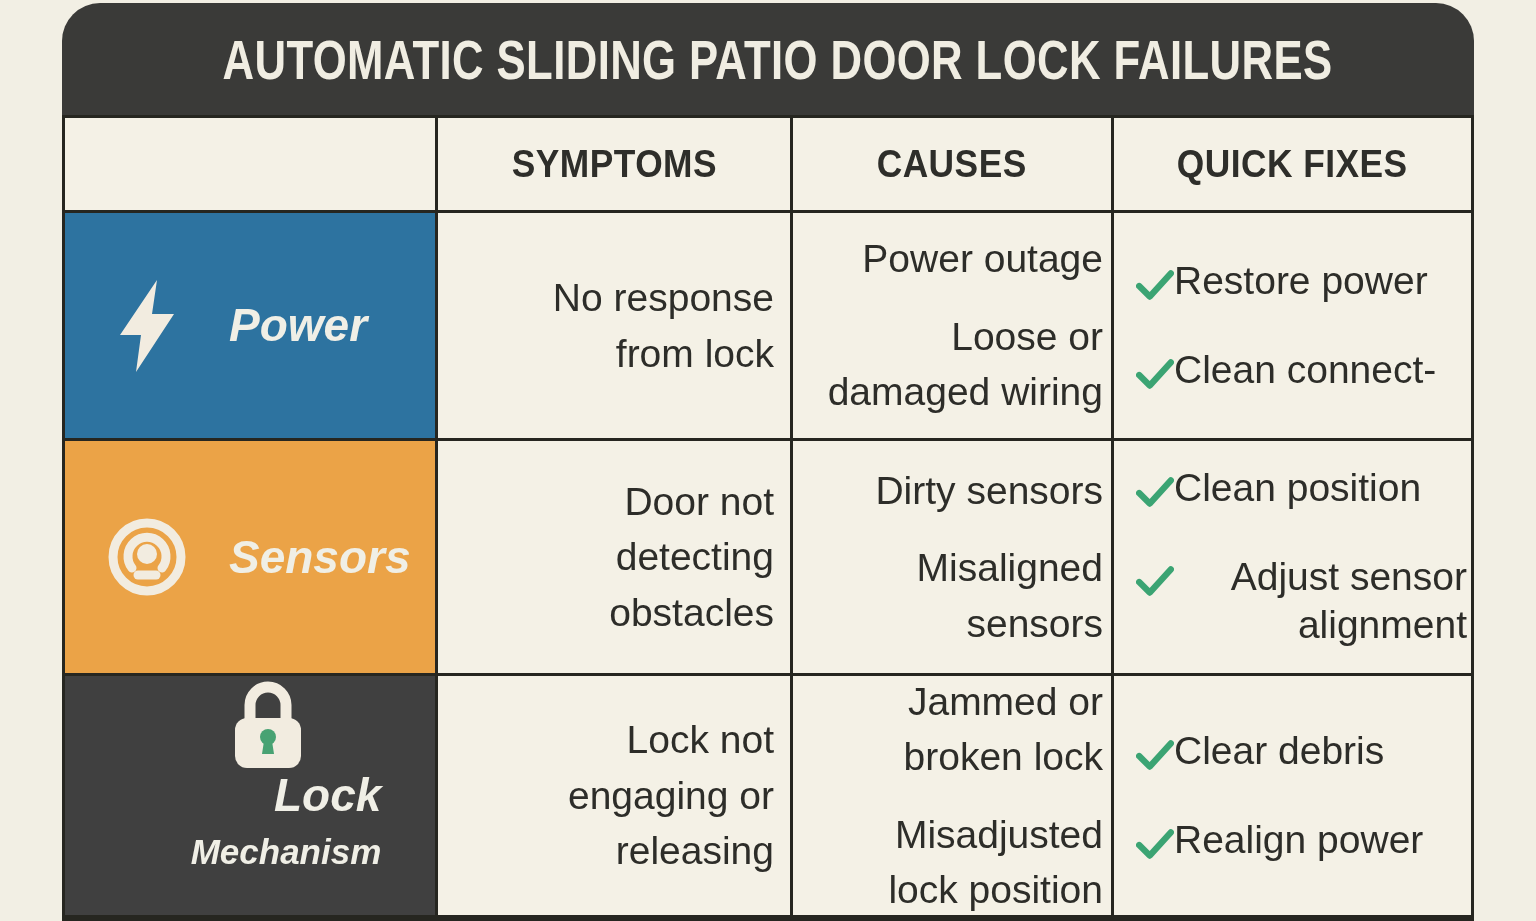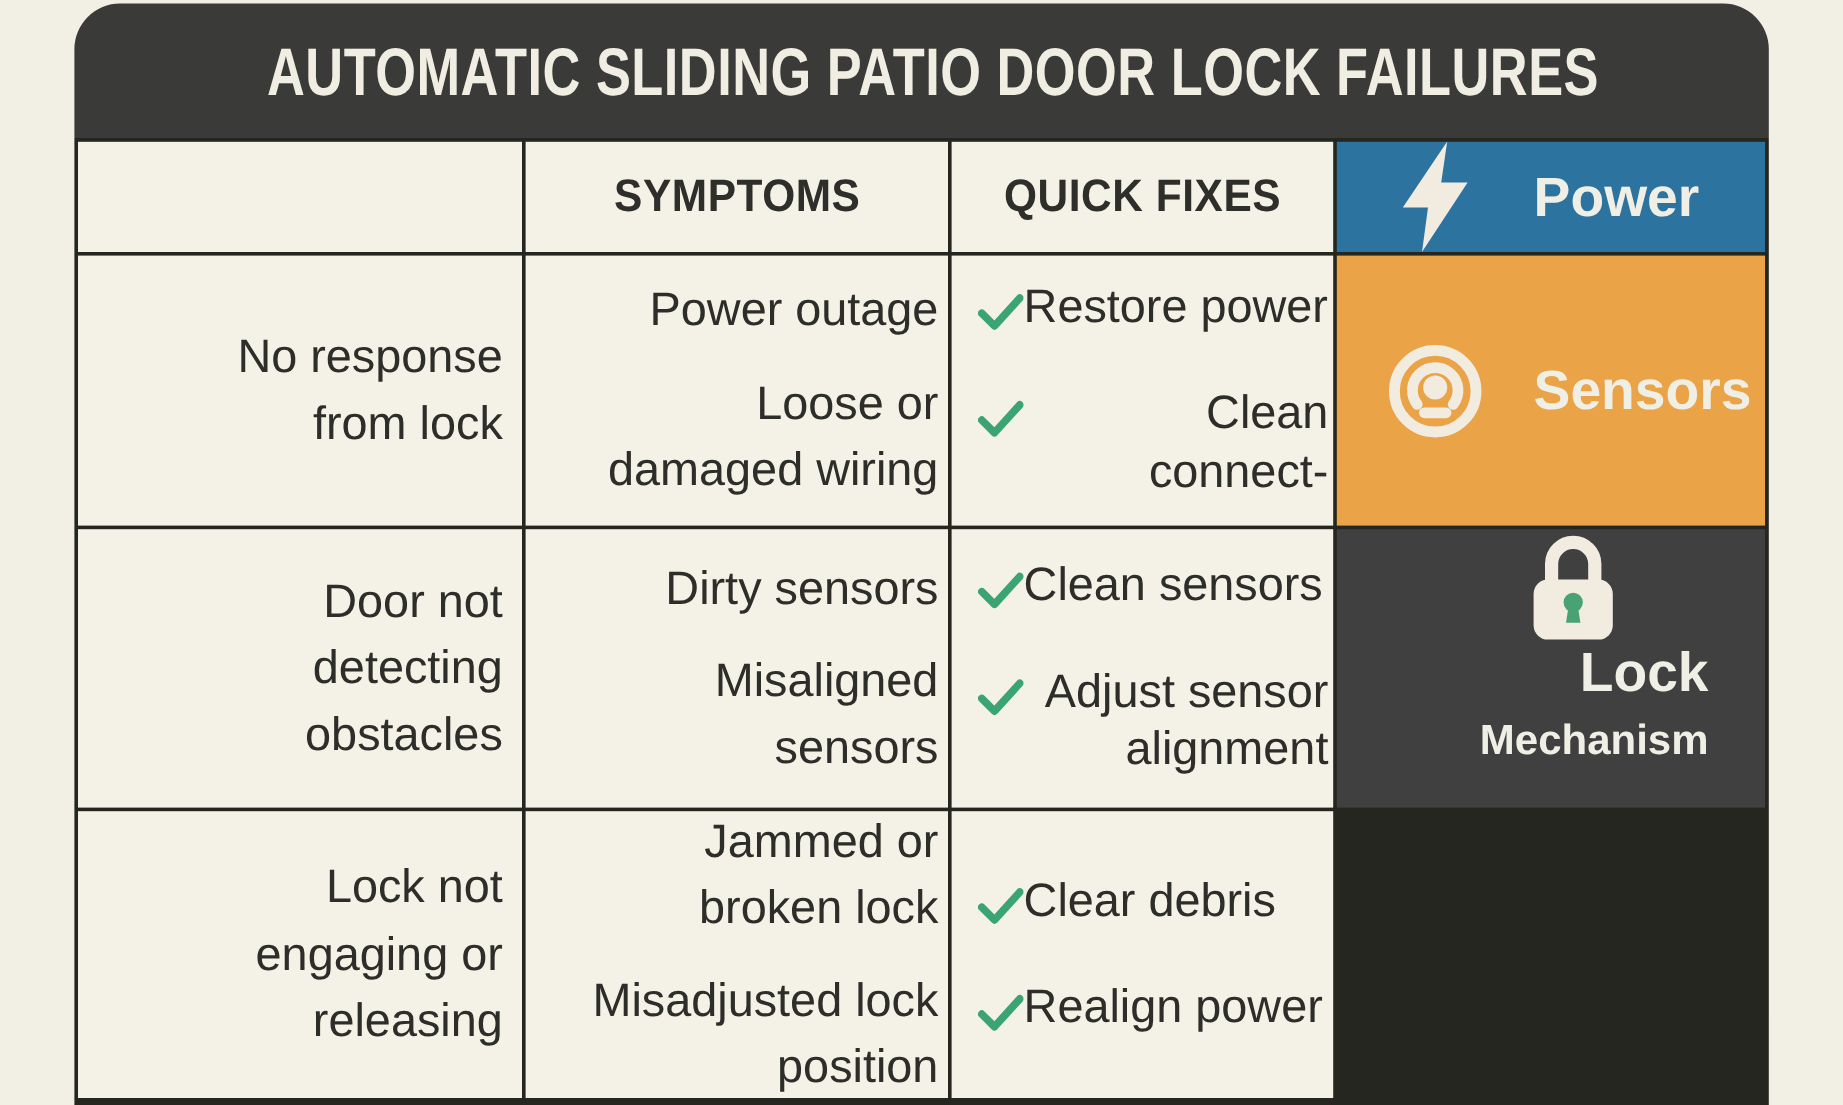--- a/index.html
+++ b/index.html
@@ -84,20 +84,21 @@
     justify-content: center;
     align-items: center;
     flex: 0 0 92px;
   }
   .cat-label {
     margin-left: 36px;
     color: #f0efe6;
     font-size: 46px;
     font-weight: bold;
     line-height: 1.1;
+    font-style: italic;
   }
   .cat-label .line2 {
     display: block;
     font-size: 35px;
     margin-top: 12px;
   }
   .bodycell {
     display: flex;
     flex-direction: column;
     justify-content: center;
@@ -135,20 +136,23 @@
 
     <div class="title-band">
       <h1>AUTOMATIC SLIDING PATIO DOOR LOCK FAILURES</h1>
     </div>
 
     <div class="grid">
 
       <div class="cell head"></div>
       <div class="cell head">
         <span>SYMPTOMS</span>
+      </div>
+      <div class="cell head">
+        <span>CAUSES</span>
       </div>
       <div class="cell head">
         <span>QUICK FIXES</span>
       </div>
 
       <div class="cell cat cat-power">
         <span class="icon-box">
           <svg width="74" height="96" viewBox="0 0 74 96">
             <path d="M47 2 L10 57 L31 57 L26 94 L64 36 L42 36 Z" fill="#f2ece0"></path>
           </svg>
@@ -193,21 +197,21 @@
       </div>
       <div class="cell bodycell causes">
         <p>Dirty sensors</p>
         <p>Misaligned sensors</p>
       </div>
       <div class="cell fixes">
         <div class="fix">
           <svg width="38" height="32" viewBox="0 0 36 30">
             <polyline points="3,16 13,26 33,4" fill="none" stroke="#3ba473" stroke-width="6" stroke-linecap="round" stroke-linejoin="round"></polyline>
           </svg>
-          <span>Clean sensors</span>
+          <span>Clean position</span>
         </div>
         <div class="fix">
           <svg width="38" height="32" viewBox="0 0 36 30">
             <polyline points="3,16 13,26 33,4" fill="none" stroke="#3ba473" stroke-width="6" stroke-linecap="round" stroke-linejoin="round"></polyline>
           </svg>
           <span>Adjust sensor alignment</span>
         </div>
       </div>
 
       <div class="cell cat cat-lock">

